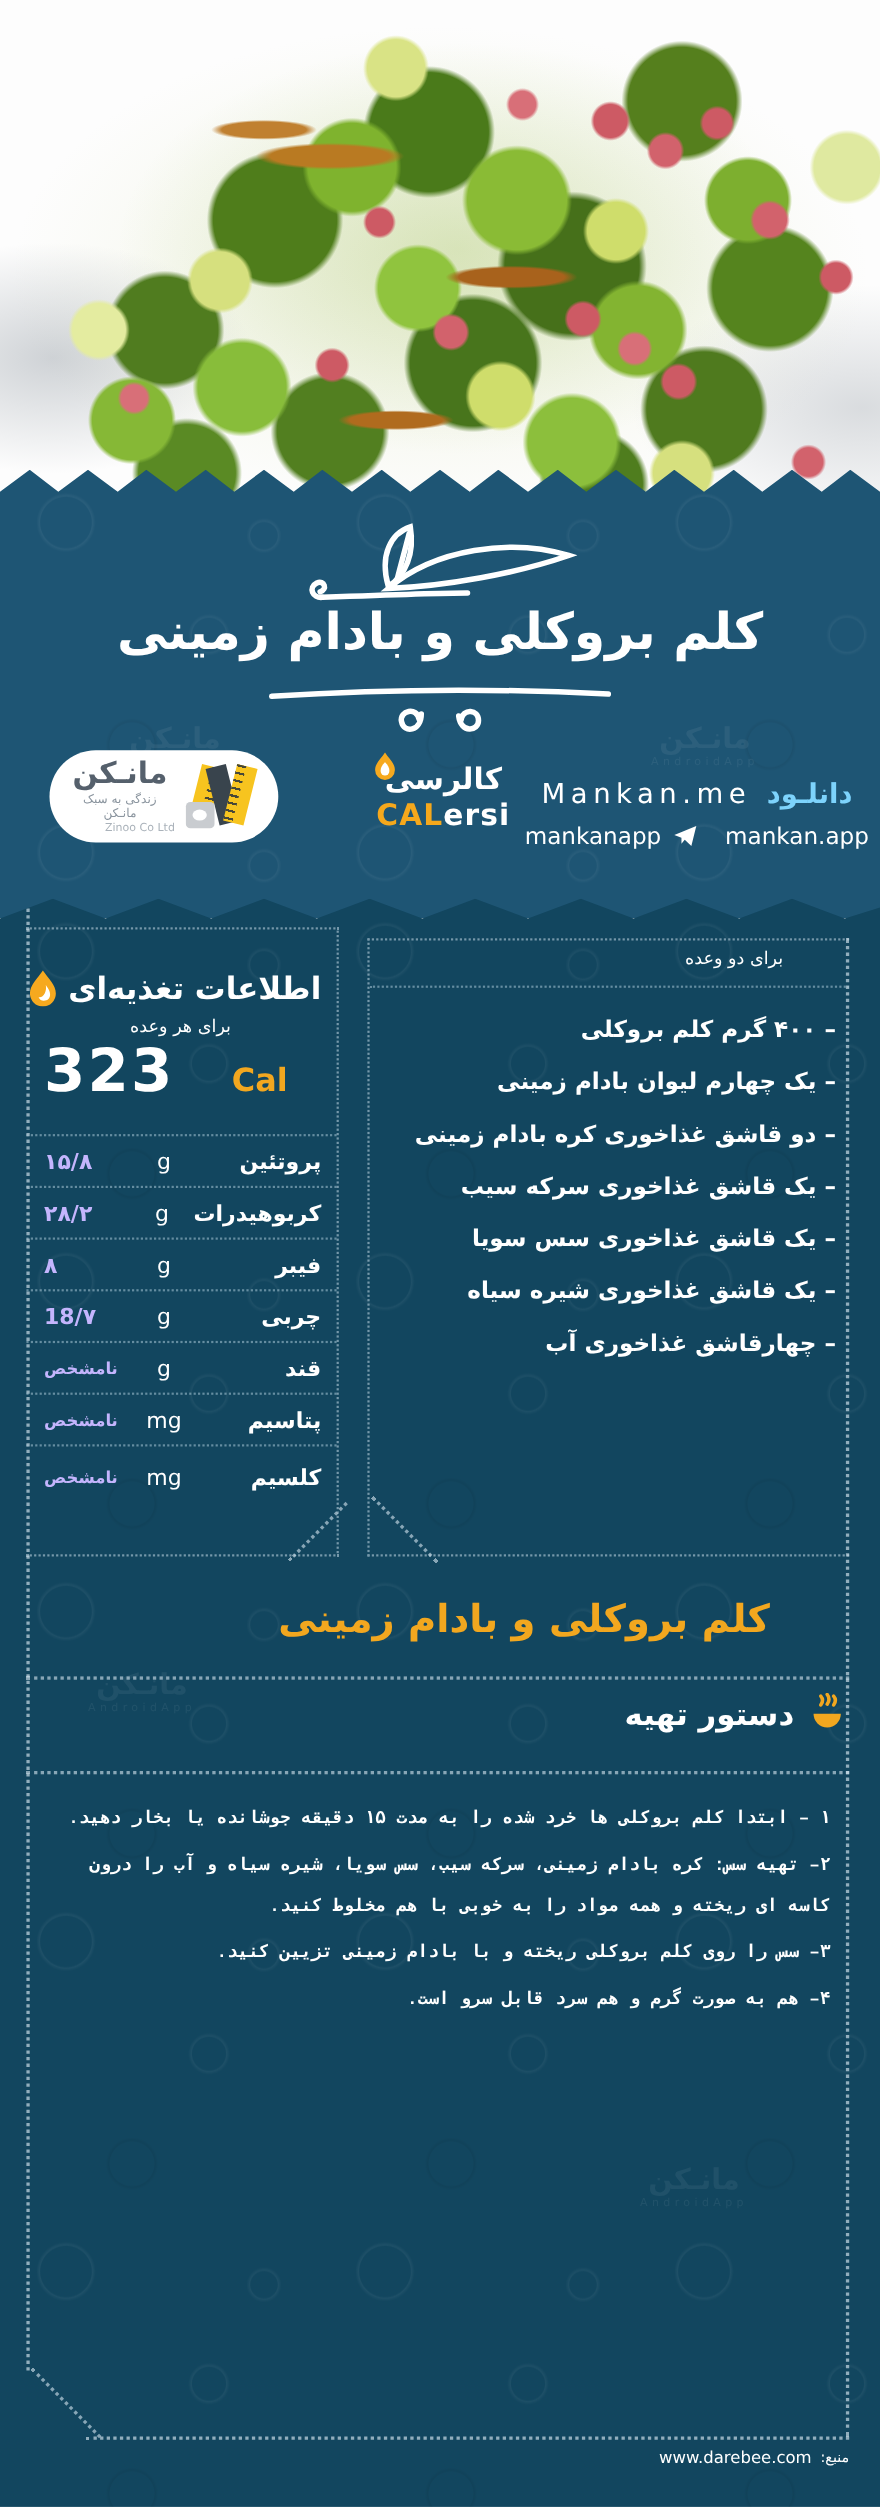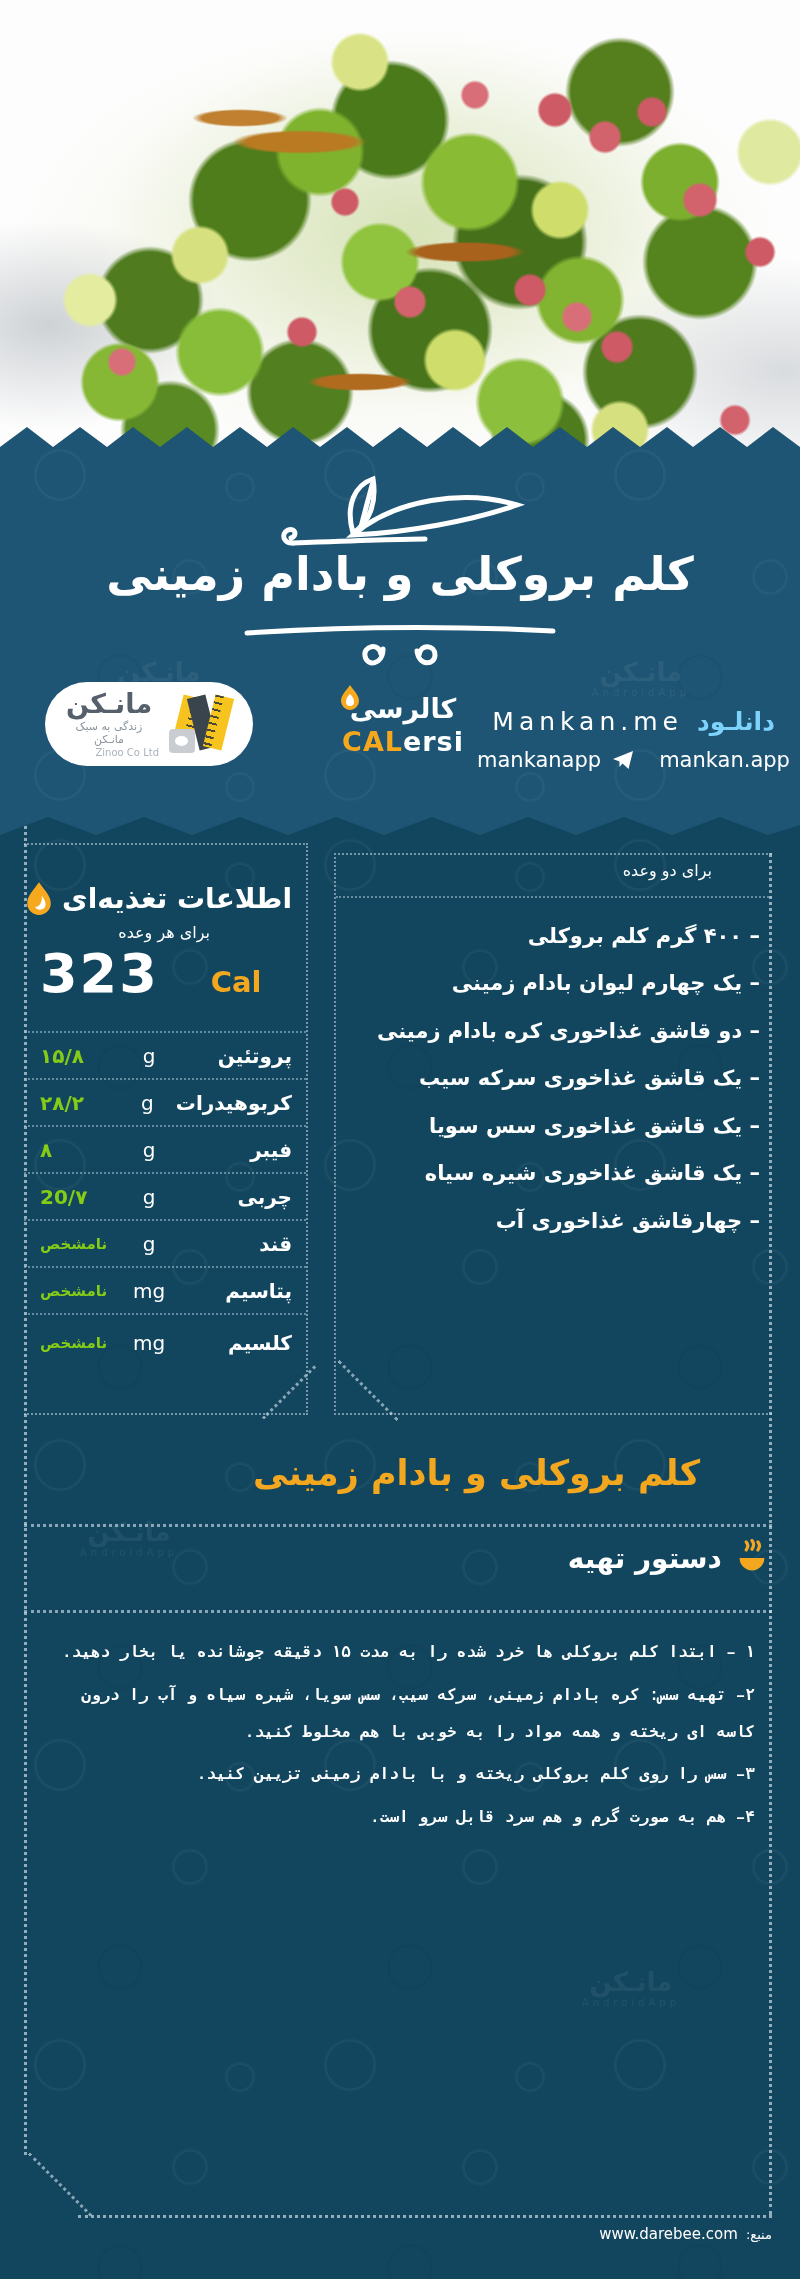--- a/index.html
+++ b/index.html
@@ -133,21 +133,21 @@
     border:2px dotted rgba(200,220,232,.55); border-left:none; }
   .np-header { display:flex; direction:rtl; align-items:center; gap:9px; padding:36px 14px 0 0; justify-content:flex-start; }
   .np-title { color:#ffffff; font-size:28px; font-weight:bold; }
   .np-sub { color:#ffffff; font-size:16px; text-align:right; padding-right:96px; margin-top:8px; }
   .cal-row { display:flex; direction:ltr; align-items:baseline; padding-left:16px; }
   .cal-num { color:#ffffff; font-size:54px; font-weight:bold; letter-spacing:2px; }
   .cal-unit { color:#F2A71F; font-size:29px; font-weight:bold; margin-left:52px; }
   .ntable { margin-top:26px; }
   .nrow { display:flex; direction:ltr; align-items:center; height:47px; border-top:2px dotted rgba(170,200,215,.55); }
   .nrow.last { height:58px; }
-  .nval { color:#84cc16; font-size:20px; font-weight:bold; letter-spacing:2px; width:96px; padding-left:16px; direction:rtl; text-align:left; }
+  .nval { color:#c4b5fd; font-size:20px; font-weight:bold; letter-spacing:2px; width:96px; padding-left:16px; direction:rtl; text-align:left; }
   .nrow.unknown .nval { font-size:15px; letter-spacing:0; }
   .nunit { color:#ffffff; font-size:20px; width:58px; text-align:center; }
   .nlabel { color:#ffffff; font-size:20px; font-weight:bold; flex:1; text-align:right; padding-right:14px; direction:rtl; }
 
   
   .ingredients-panel { position:absolute; left:334px; top:36px; width:438px; height:562px;
     border:2px dotted rgba(200,220,232,.55); border-right:none; }
   .ip-header { display:flex; direction:rtl; align-items:center; gap:9px; padding:34px 14px 0 0; justify-content:flex-start; }
   .ip-title { color:#ffffff; font-size:29px; font-weight:bold; }
   .ip-sub { color:#ffffff; font-size:16px; text-align:right; padding-right:60px; margin-top:6px; }
@@ -307,21 +307,21 @@
           <span class="nval">۲۸/۲</span>
             <span class="nunit">g</span>
             <span class="nlabel">کربوهیدرات</span>
         </div>
         <div class="nrow">
           <span class="nval">۸</span>
             <span class="nunit">g</span>
             <span class="nlabel">فیبر</span>
         </div>
         <div class="nrow">
-          <span class="nval">20/۷</span>
+          <span class="nval">18/۷</span>
             <span class="nunit">g</span>
             <span class="nlabel">چربی</span>
         </div>
         <div class="nrow unknown">
           <span class="nval">نامشخص</span>
             <span class="nunit">g</span>
             <span class="nlabel">قند</span>
         </div>
         <div class="nrow unknown">
           <span class="nval">نامشخص</span>

